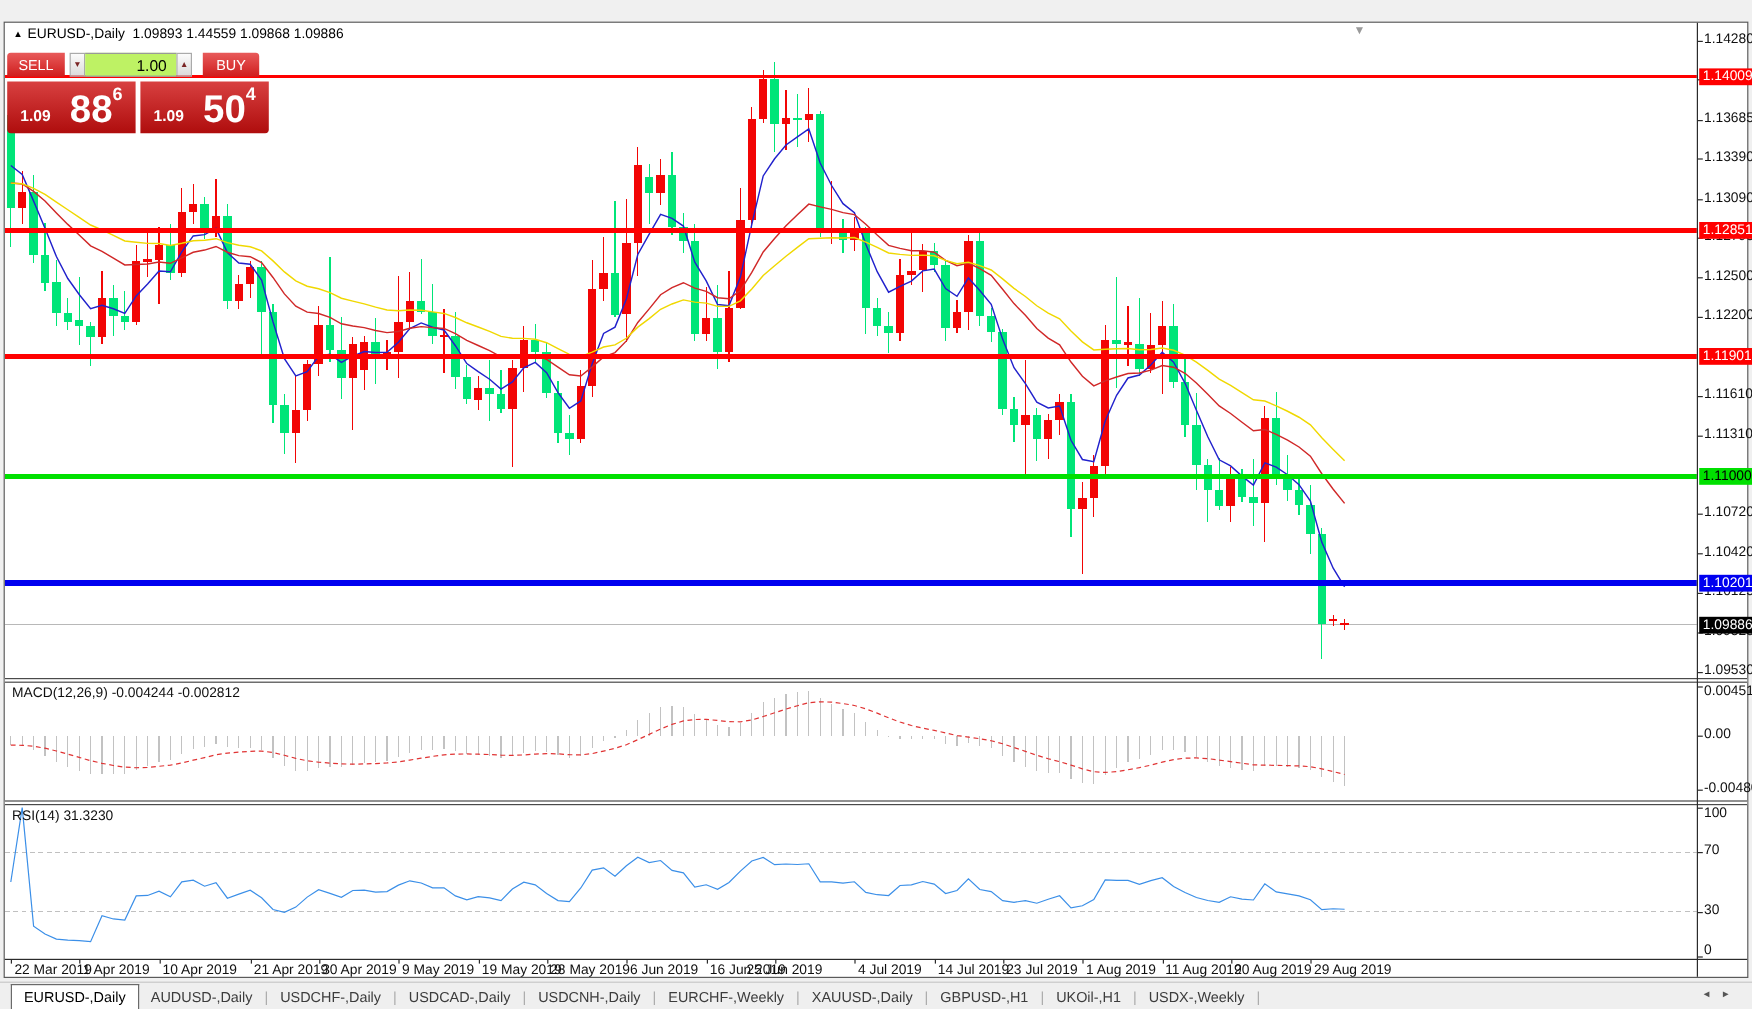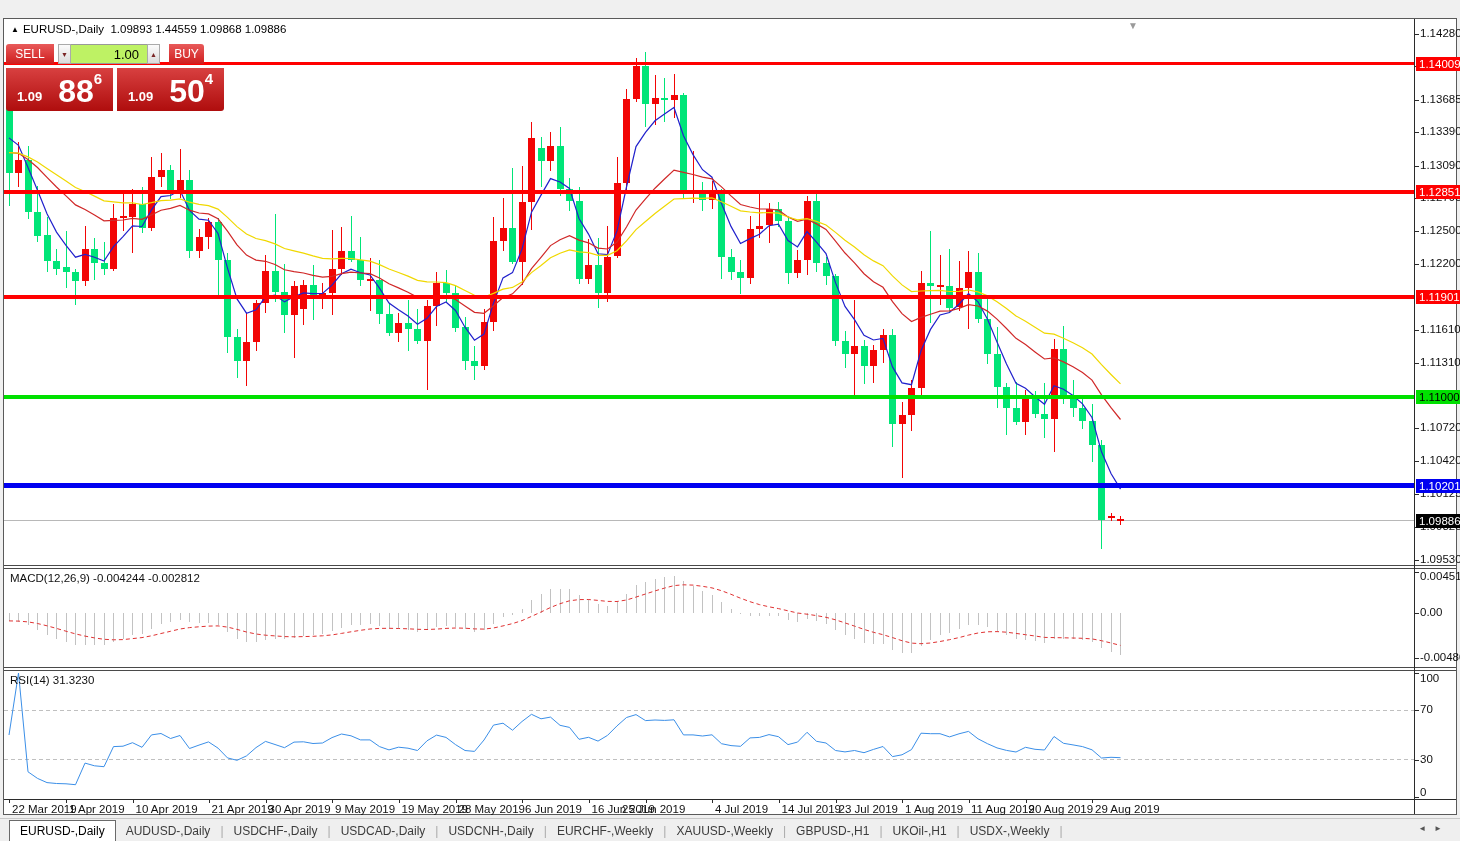--- a/index.html
+++ b/index.html
@@ -29,21 +29,21 @@
 
   #chart-title{position:absolute;left:7px;top:4px;font-size:11.5px;color:#000;}
   #collapse-arrow{font-size:8px;margin-right:4px;vertical-align:1px;color:#000;}
   #scroll-marker{position:absolute;left:1124px;top:1px;font-size:10px;color:#9a9a9a;}
 
   
   #trade-panel{position:absolute;left:2px;top:25px;width:222px;}
   .tp-row1{display:flex;height:20px;align-items:stretch;}
   .tp-btn{width:48px;background:linear-gradient(#e85a5a,#cf1d1d);color:#fff;font-size:12px;display:flex;align-items:center;justify-content:center;}
   .tp-btn.sell{border-radius:3px 0 0 0;margin-right:4px;}
-  .tp-btn.buy{border-radius:0 3px 0 0;margin-left:9px;width:35px;}
+  .tp-btn.buy{border-radius:0 3px 0 0;margin-left:9px;width:47px;}
   .tp-spin{width:13px;background:linear-gradient(#fbfbfb,#dcdcdc);border:1px solid #aaa;box-sizing:border-box;display:flex;align-items:center;justify-content:center;font-size:7px;color:#7a2525;}
   .tp-vol{width:76px;background:#bef264;border:1px solid #999;border-left:none;border-right:none;box-sizing:border-box;font-size:13px;color:#000;display:flex;align-items:center;justify-content:flex-end;padding-right:8px;}
   .tp-row2{display:flex;margin-top:4px;}
   .tp-price{height:41px;background:linear-gradient(#d84040,#af0d0d);color:#fff;display:flex;align-items:flex-end;justify-content:center;padding-bottom:2px;}
   .tp-price.sell{width:107px;margin-right:4px;border-radius:0 0 0 3px;}
   .tp-price.buy{width:107px;border-radius:0 0 3px 0;}
   .tp-small{font-size:13px;font-weight:bold;margin-bottom:5px;}
   .tp-big{font-size:32px;font-weight:bold;line-height:36px;margin-left:16px;}
   .tp-sup{font-size:15px;font-weight:bold;align-self:flex-start;margin-top:2px;}
 
@@ -563,21 +563,21 @@
       <div class="tab">AUDUSD-,Daily</div>
       <div class="tab-sep">|</div>
       <div class="tab">USDCHF-,Daily</div>
       <div class="tab-sep">|</div>
       <div class="tab">USDCAD-,Daily</div>
       <div class="tab-sep">|</div>
       <div class="tab">USDCNH-,Daily</div>
       <div class="tab-sep">|</div>
       <div class="tab">EURCHF-,Weekly</div>
       <div class="tab-sep">|</div>
-      <div class="tab">XAUUSD-,Weekly</div>
+      <div class="tab">XAUUSD-,Daily</div>
       <div class="tab-sep">|</div>
       <div class="tab">GBPUSD-,H1</div>
       <div class="tab-sep">|</div>
       <div class="tab">UKOil-,H1</div>
       <div class="tab-sep">|</div>
       <div class="tab">USDX-,Weekly</div>
       <div class="tab-sep">|</div>
     </div>
   <div id="tab-pager"><span>◄</span><span>►</span></div>
 

